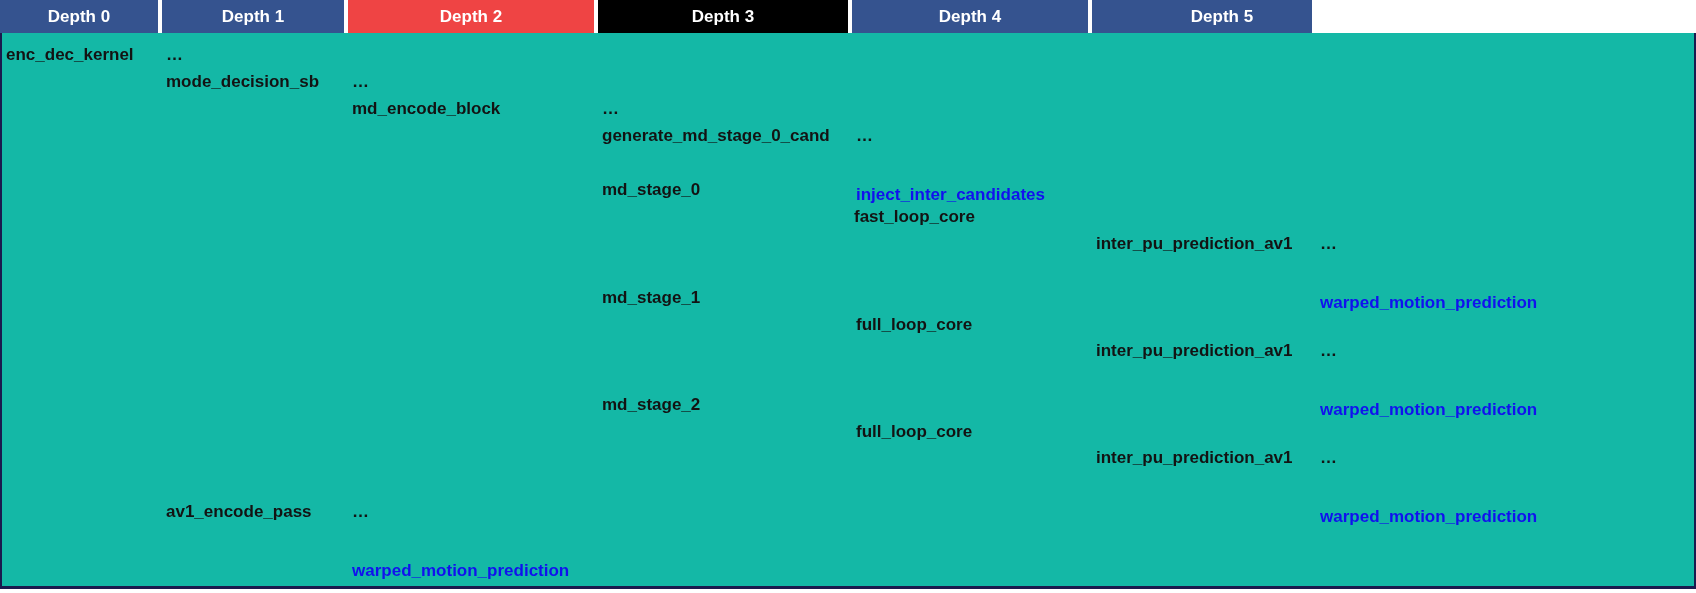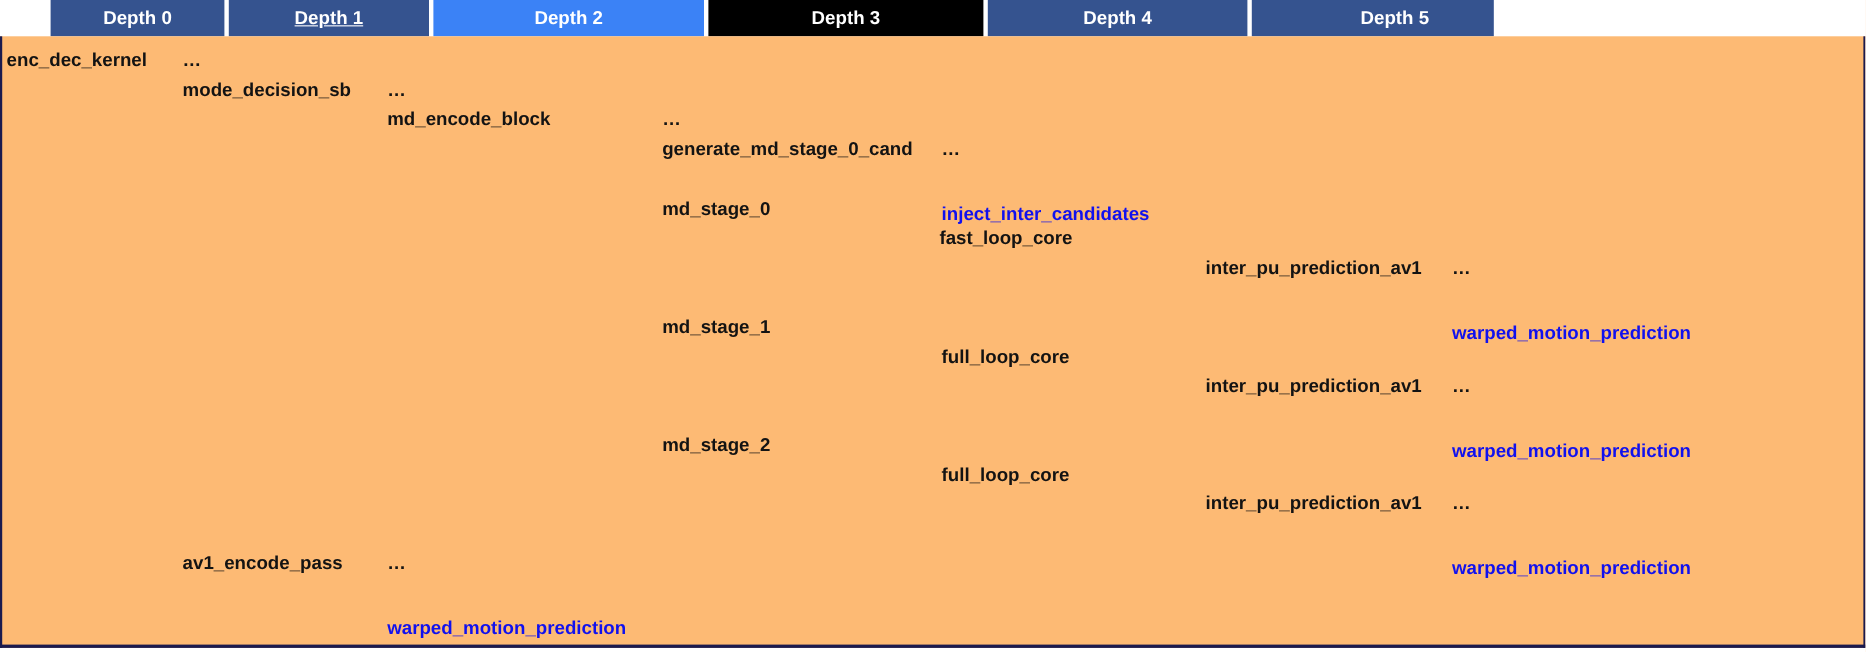--- a/index.html
+++ b/index.html
@@ -33,30 +33,29 @@
     height: 33px;
     background: #35538F;
     color: #ffffff;
     font-size: 17px;
     font-weight: bold;
     display: flex;
     align-items: center;
     justify-content: center;
     letter-spacing: 0px;
     box-sizing: border-box;
-    margin-left: 46px;
   }
   
   #body-area {
     position: absolute;
     left: 0;
     top: 33px;
     width: 1696px;
     height: 556px;
-    background: #fdba74;
+    background: #14b8a6;
     border-left: 2px solid #1a1a4e;
     border-right: 2px solid #1a1a4e;
     border-bottom: 3px solid #1a1a4e;
     box-sizing: border-box;
   }
   .cell-label {
     position: absolute;
     font-size: 17px;
     font-weight: bold;
     white-space: nowrap;
@@ -73,22 +72,22 @@
     white-space: nowrap;
   }
 </style>
 </head>
 <body>
 
 <div id="table-root">
 
   <div id="header-row">
       <div class="header-cell" style="left: 0px; width: 158px; background: rgb(53, 83, 143); color: rgb(255, 255, 255);">Depth 0</div>
-      <div class="header-cell" style="left: 162px; width: 182px; background: rgb(53, 83, 143); color: rgb(255, 255, 255); text-decoration: underline;">Depth 1</div>
-      <div class="header-cell" style="left: 348px; width: 246px; background: #3b82f6; color: rgb(255, 255, 255);">Depth 2</div>
+      <div class="header-cell" style="left: 162px; width: 182px; background: rgb(53, 83, 143); color: rgb(255, 255, 255);">Depth 1</div>
+      <div class="header-cell" style="left: 348px; width: 246px; background: #ef4444; color: rgb(255, 255, 255);">Depth 2</div>
       <div class="header-cell" style="left: 598px; width: 250px; background: #000000; color: rgb(255, 255, 255);">Depth 3</div>
       <div class="header-cell" style="left: 852px; width: 236px; background: rgb(53, 83, 143); color: rgb(255, 255, 255);">Depth 4</div>
       <div class="header-cell" style="left: 1092px; width: 220px; background: rgb(53, 83, 143); color: rgb(255, 255, 255); padding-left: 40px;">Depth 5</div>
     </div>
 
   <div id="body-area">
       <div class="cell-label fn-black" style="left: 4px; top: 12px; color: rgb(19, 19, 19);">enc_dec_kernel</div>
       <div class="ellipsis" style="left: 164px; top: 12px; color: rgb(19, 19, 19);">…</div>
       <div class="cell-label fn-black" style="left: 164px; top: 39px; color: rgb(19, 19, 19);">mode_decision_sb</div>
       <div class="ellipsis" style="left: 350px; top: 39px; color: rgb(19, 19, 19);">…</div>

